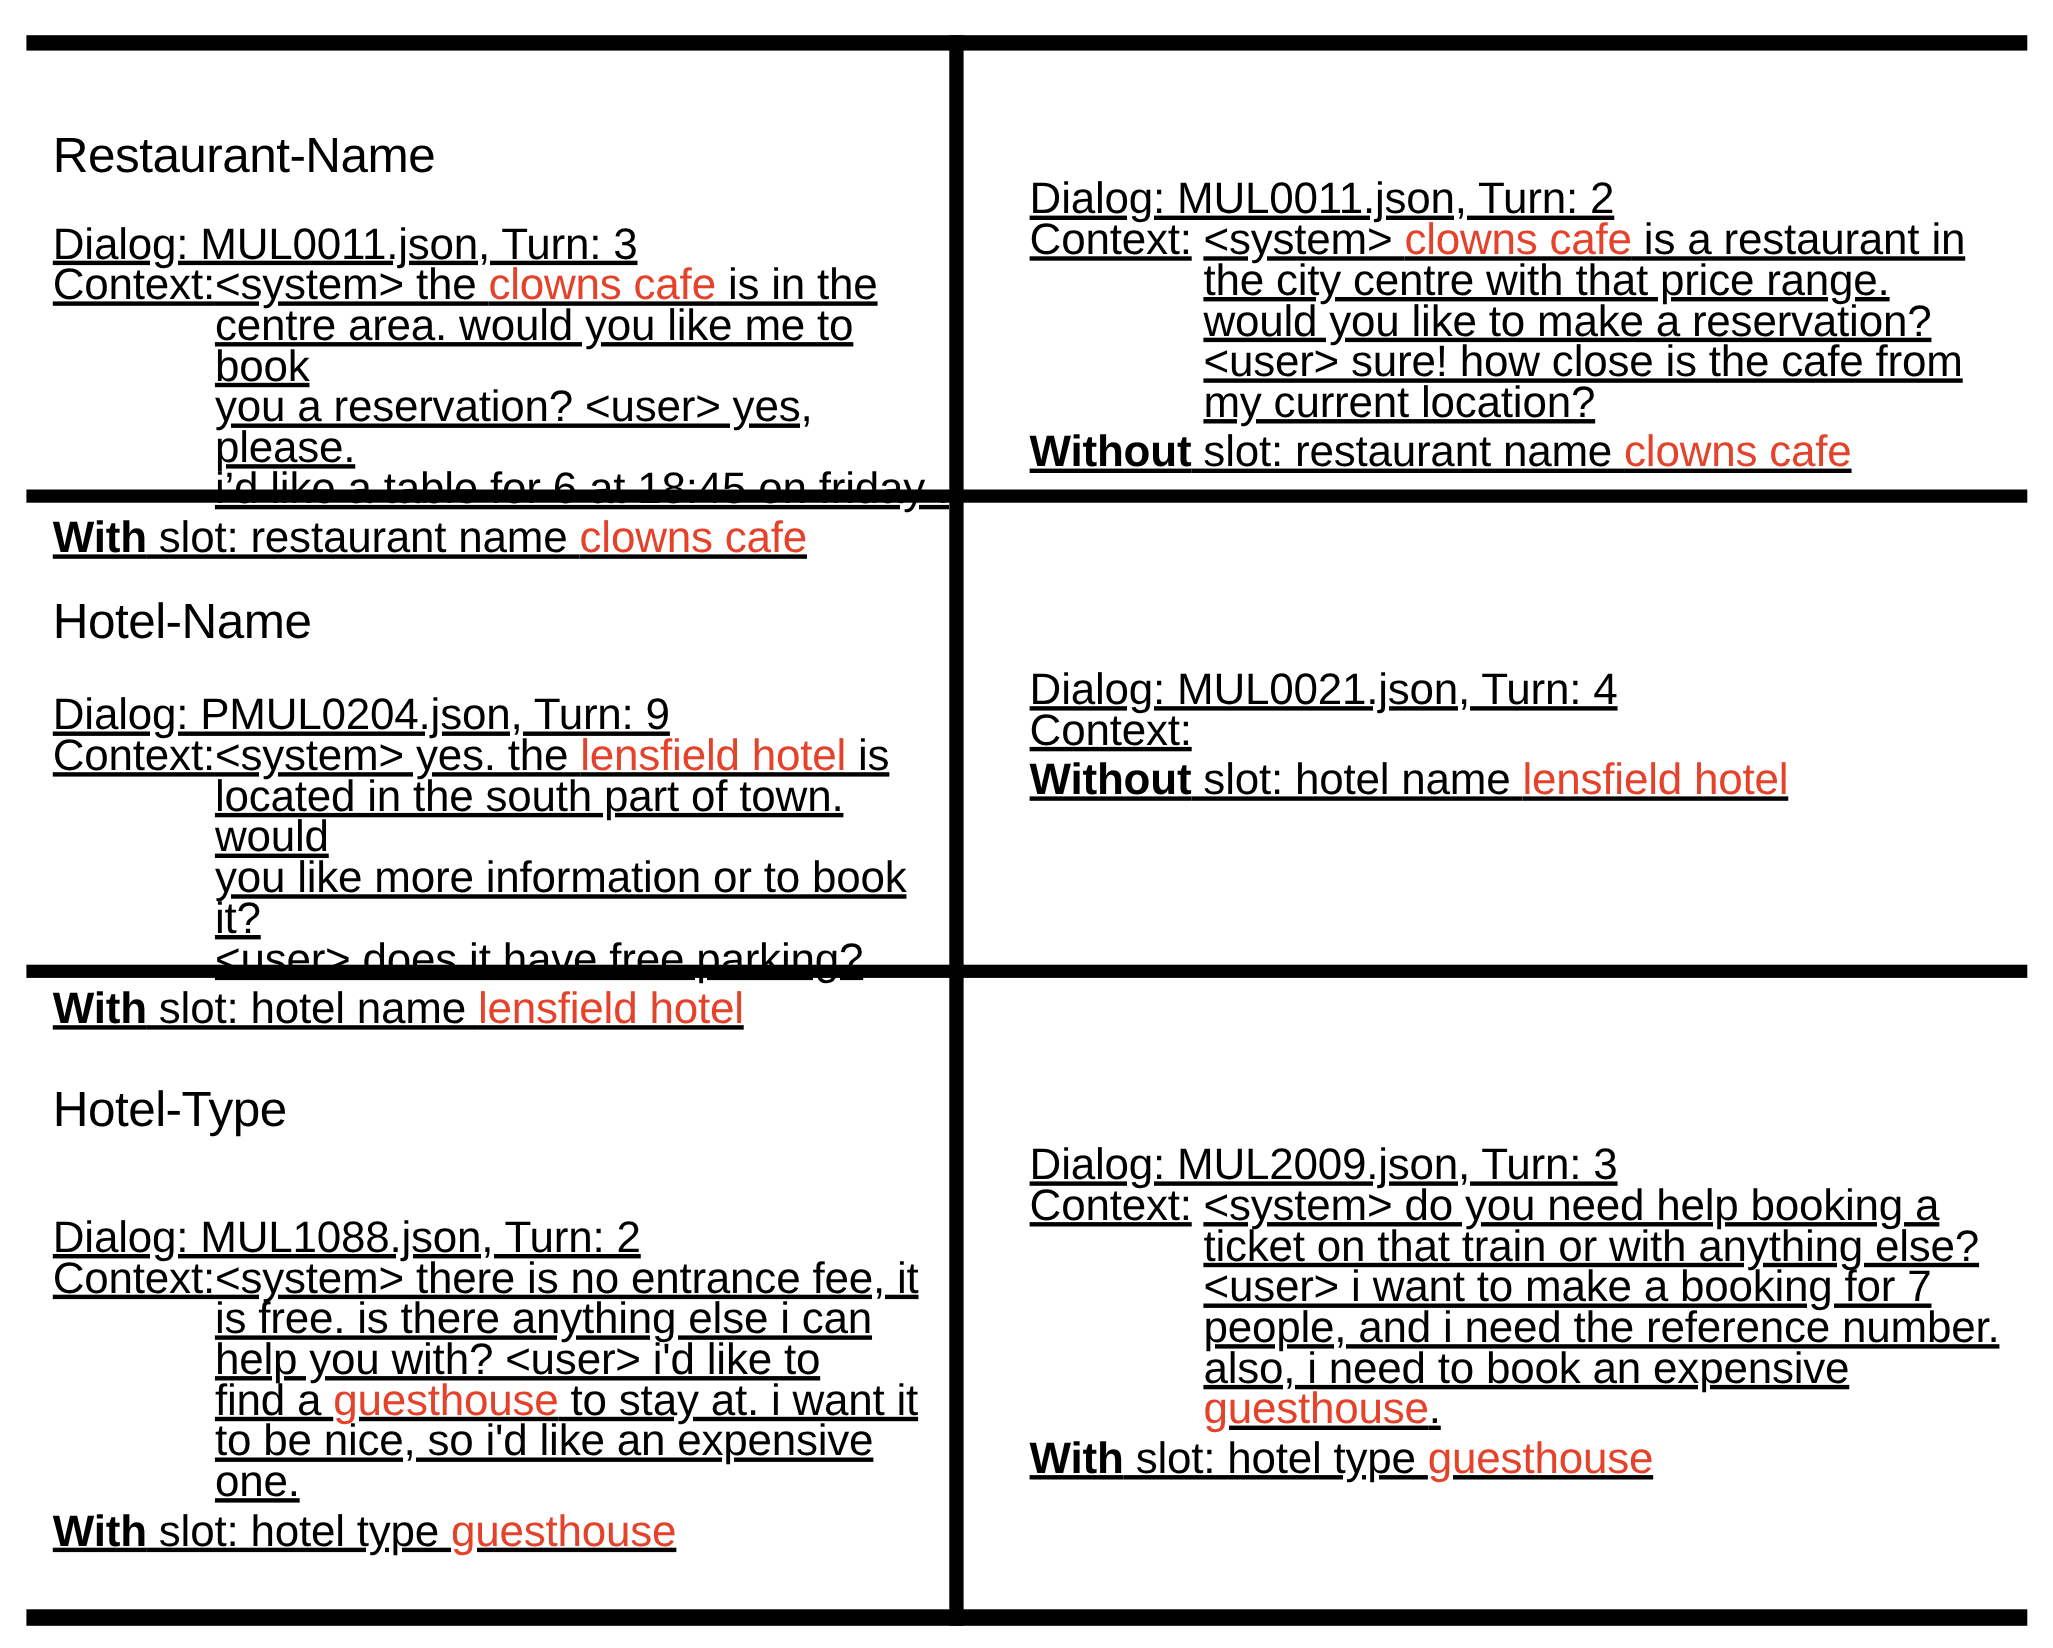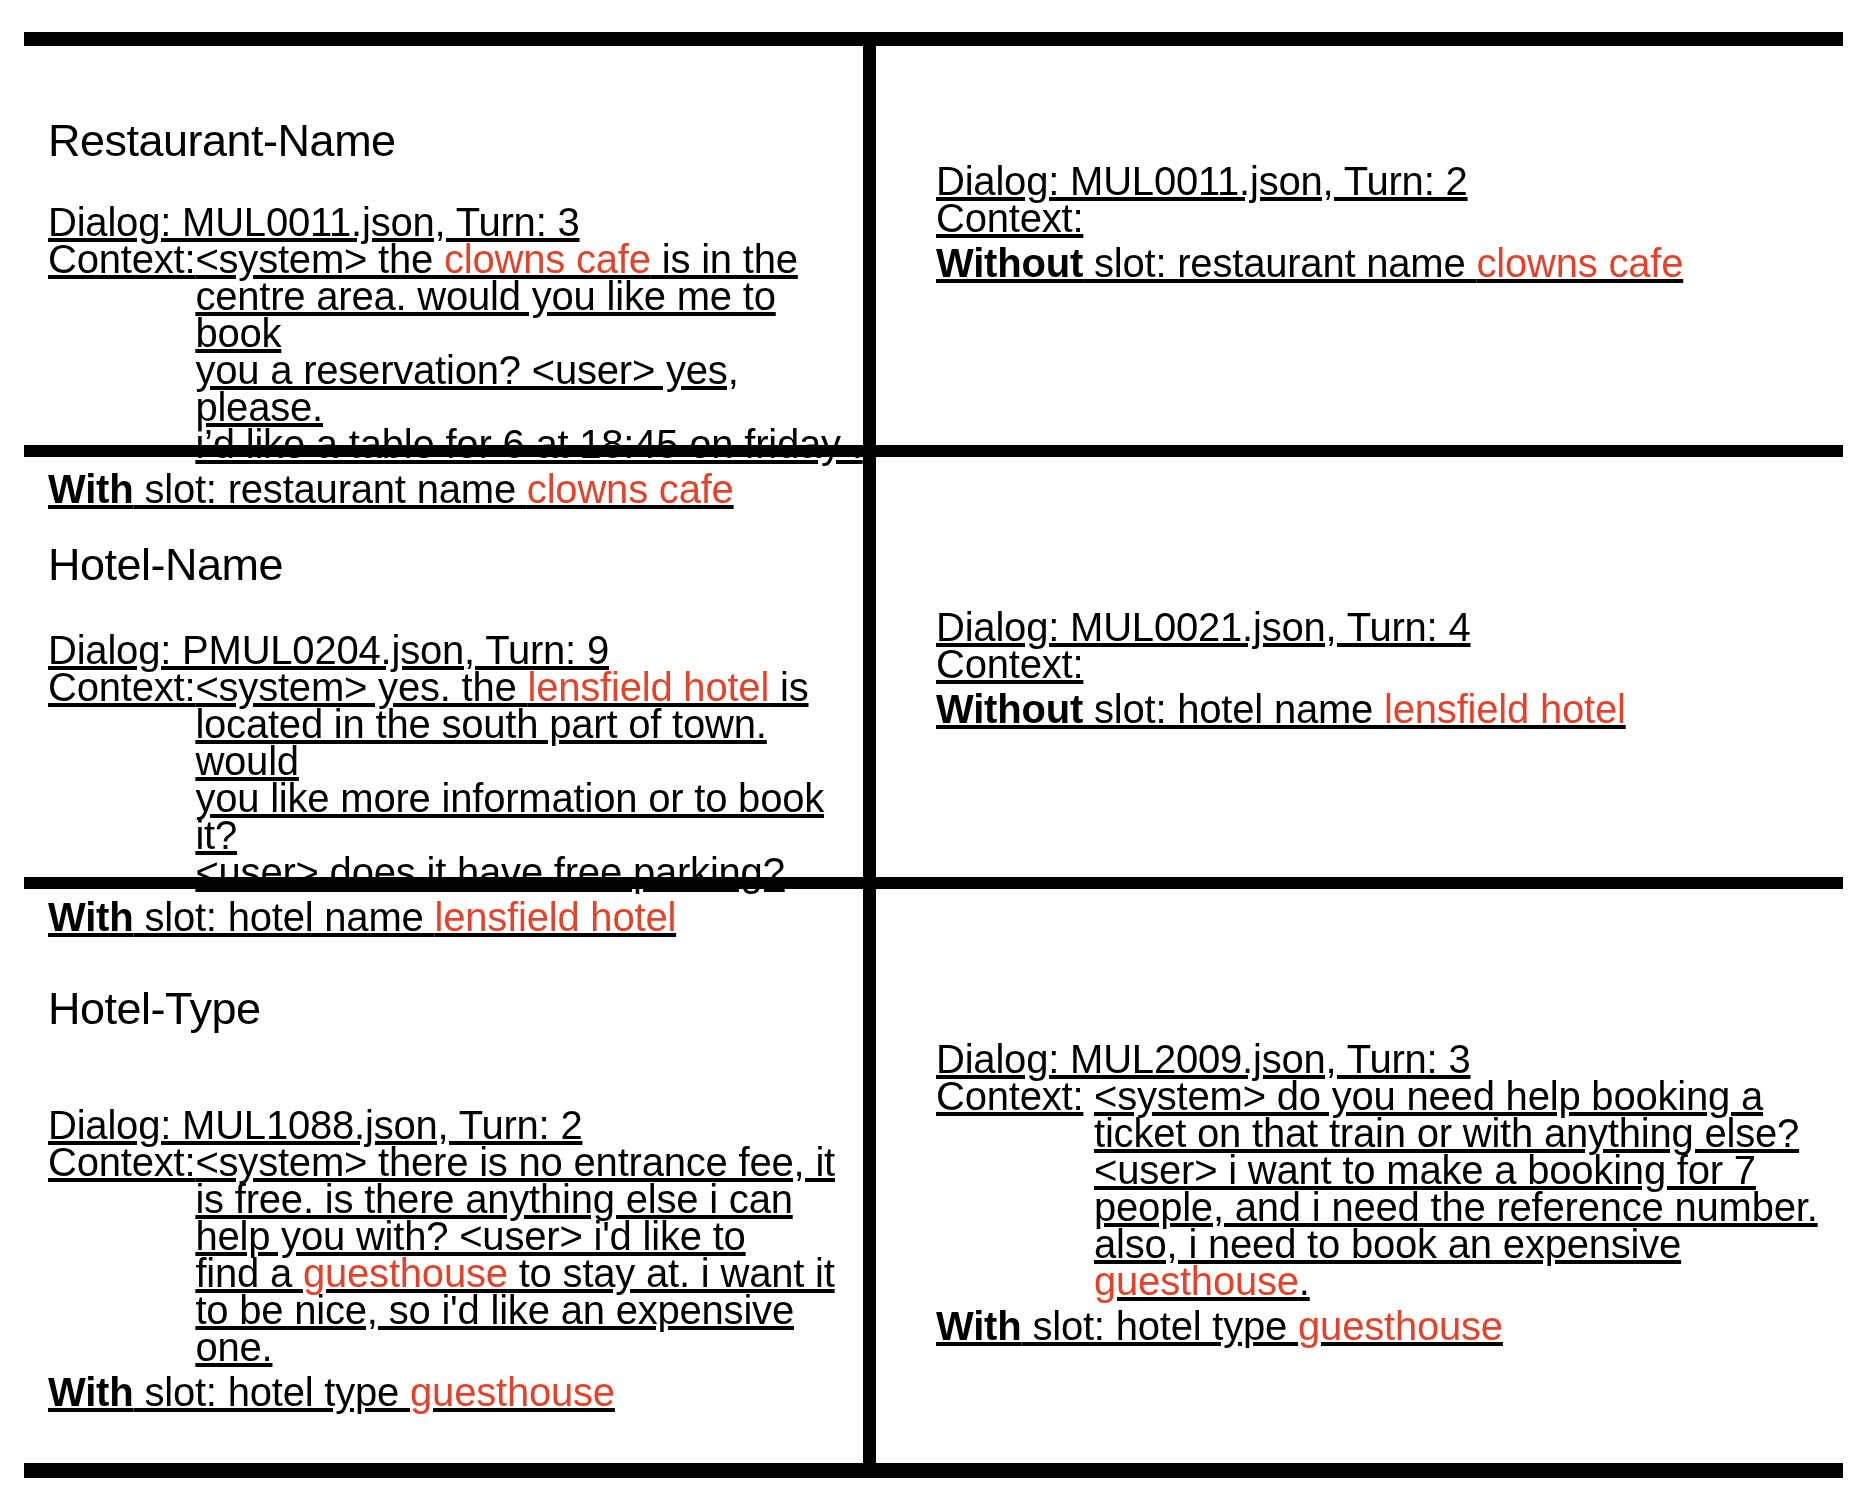--- a/index.html
+++ b/index.html
@@ -58,20 +58,25 @@
 you a reservation? &lt;user&gt; yes, please.
 i’d like a table for 6 at 18:45 on friday .</span></span>
       </div>
     <div class="body-txt slot"><span class="b">With</span><span> slot: restaurant name </span><span class="hl">clowns cafe</span></div>
   </div>
 
   <div class="cell c-r1r">
     <div class="body-txt dlg">Dialog: MUL0011.json, Turn: 2</div>
     <div class="body-txt ctx">
         <span class="ctx-label">Context:</span>
+        <span class="ctx-text"><span>&lt;system&gt; </span><span class="hl">clowns cafe</span><span> is a restaurant in
+the city centre with that price range.
+would you like to make a reservation?
+&lt;user&gt; sure! how close is the cafe from
+my current location?</span></span>
       </div>
     <div class="body-txt slot"><span class="b">Without</span><span> slot: restaurant name </span><span class="hl">clowns cafe</span></div>
   </div>
 
   <div class="cell c-r2l">
     <h2 class="title">Hotel-Name</h2>
     <div class="body-txt dlg gap-r2">Dialog: PMUL0204.json, Turn: 9</div>
     <div class="body-txt ctx">
         <span class="ctx-label">Context:</span>
         <span class="ctx-text"><span>&lt;system&gt; yes. the </span><span class="hl">lensfield hotel</span><span> is

